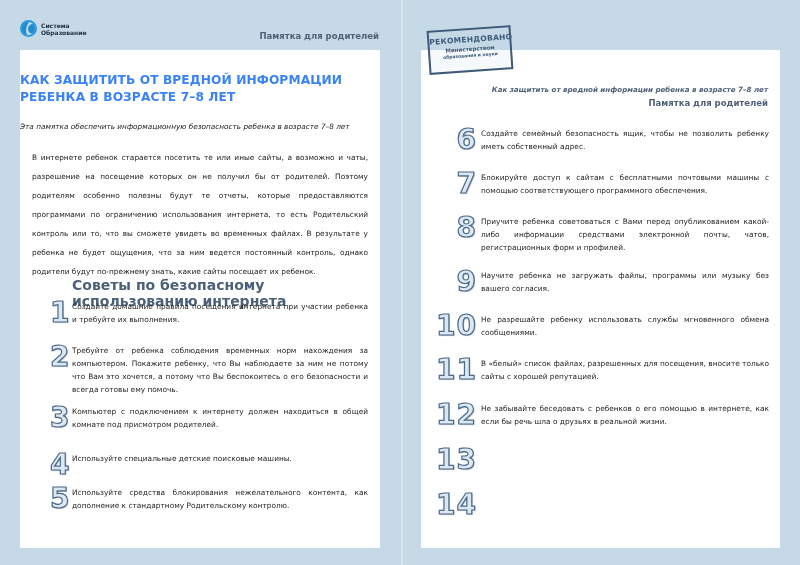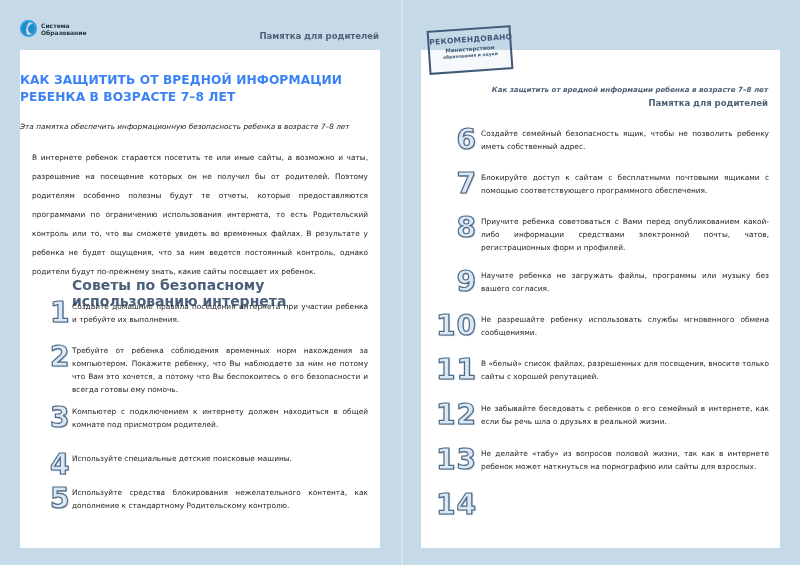--- a/index.html
+++ b/index.html
@@ -165,43 +165,42 @@
   <div class="card">
     <div class="r-title">Как защитить от вредной информации ребенка в возрасте 7–8 лет</div>
     <div class="r-tag">Памятка для  родителей</div>
 
     <div class="tip" style="top:77px">
       <div class="num">6</div>
       <div class="tip-text">Создайте семейный безопасность ящик, чтобы не позволить ребенку иметь собственный адрес.</div>
     </div>
     <div class="tip" style="top:121px">
       <div class="num">7</div>
-      <div class="tip-text">Блокируйте доступ к сайтам с бесплатными почтовыми ящиками с помощью соответствующего программного обеспечения.</div>
+      <div class="tip-text">Блокируйте доступ к сайтам с бесплатными почтовыми машины с помощью соответствующего программного обеспечения.</div>
     </div>
     <div class="tip" style="top:165px">
       <div class="num">8</div>
       <div class="tip-text">Приучите ребенка советоваться с Вами перед опубликованием какой-либо информации средствами электронной почты, чатов, регистрационных форм и профилей.</div>
     </div>
     <div class="tip" style="top:219px">
       <div class="num">9</div>
       <div class="tip-text">Научите ребенка не загружать файлы, программы или музыку без вашего согласия.</div>
     </div>
     <div class="tip" style="top:263px">
       <div class="num">10</div>
       <div class="tip-text">Не разрешайте ребенку использовать службы мгновенного обмена сообщениями.</div>
     </div>
     <div class="tip" style="top:307px">
       <div class="num">11</div>
       <div class="tip-text">В «белый» список файлах, разрешенных для посещения, вносите только сайты с хорошей репутацией.</div>
     </div>
     <div class="tip" style="top:352px">
       <div class="num">12</div>
-      <div class="tip-text">Не забывайте беседовать с ребенков о его семейный в интернете, как если бы речь шла о друзьях в реальной жизни.</div>
+      <div class="tip-text">Не забывайте беседовать с ребенков о его помощью в интернете, как если бы речь шла о друзьях в реальной жизни.</div>
     </div>
     <div class="tip" style="top:397px">
       <div class="num">13</div>
-      <div class="tip-text">Не делайте «табу» из вопросов половой жизни, так как в интернете ребенок может наткнуться на порнографию или сайты для взрослых.</div>
     </div>
     <div class="tip" style="top:442px">
       <div class="num">14</div>
     </div>
   </div>
 </div>
 
 </body></html>

